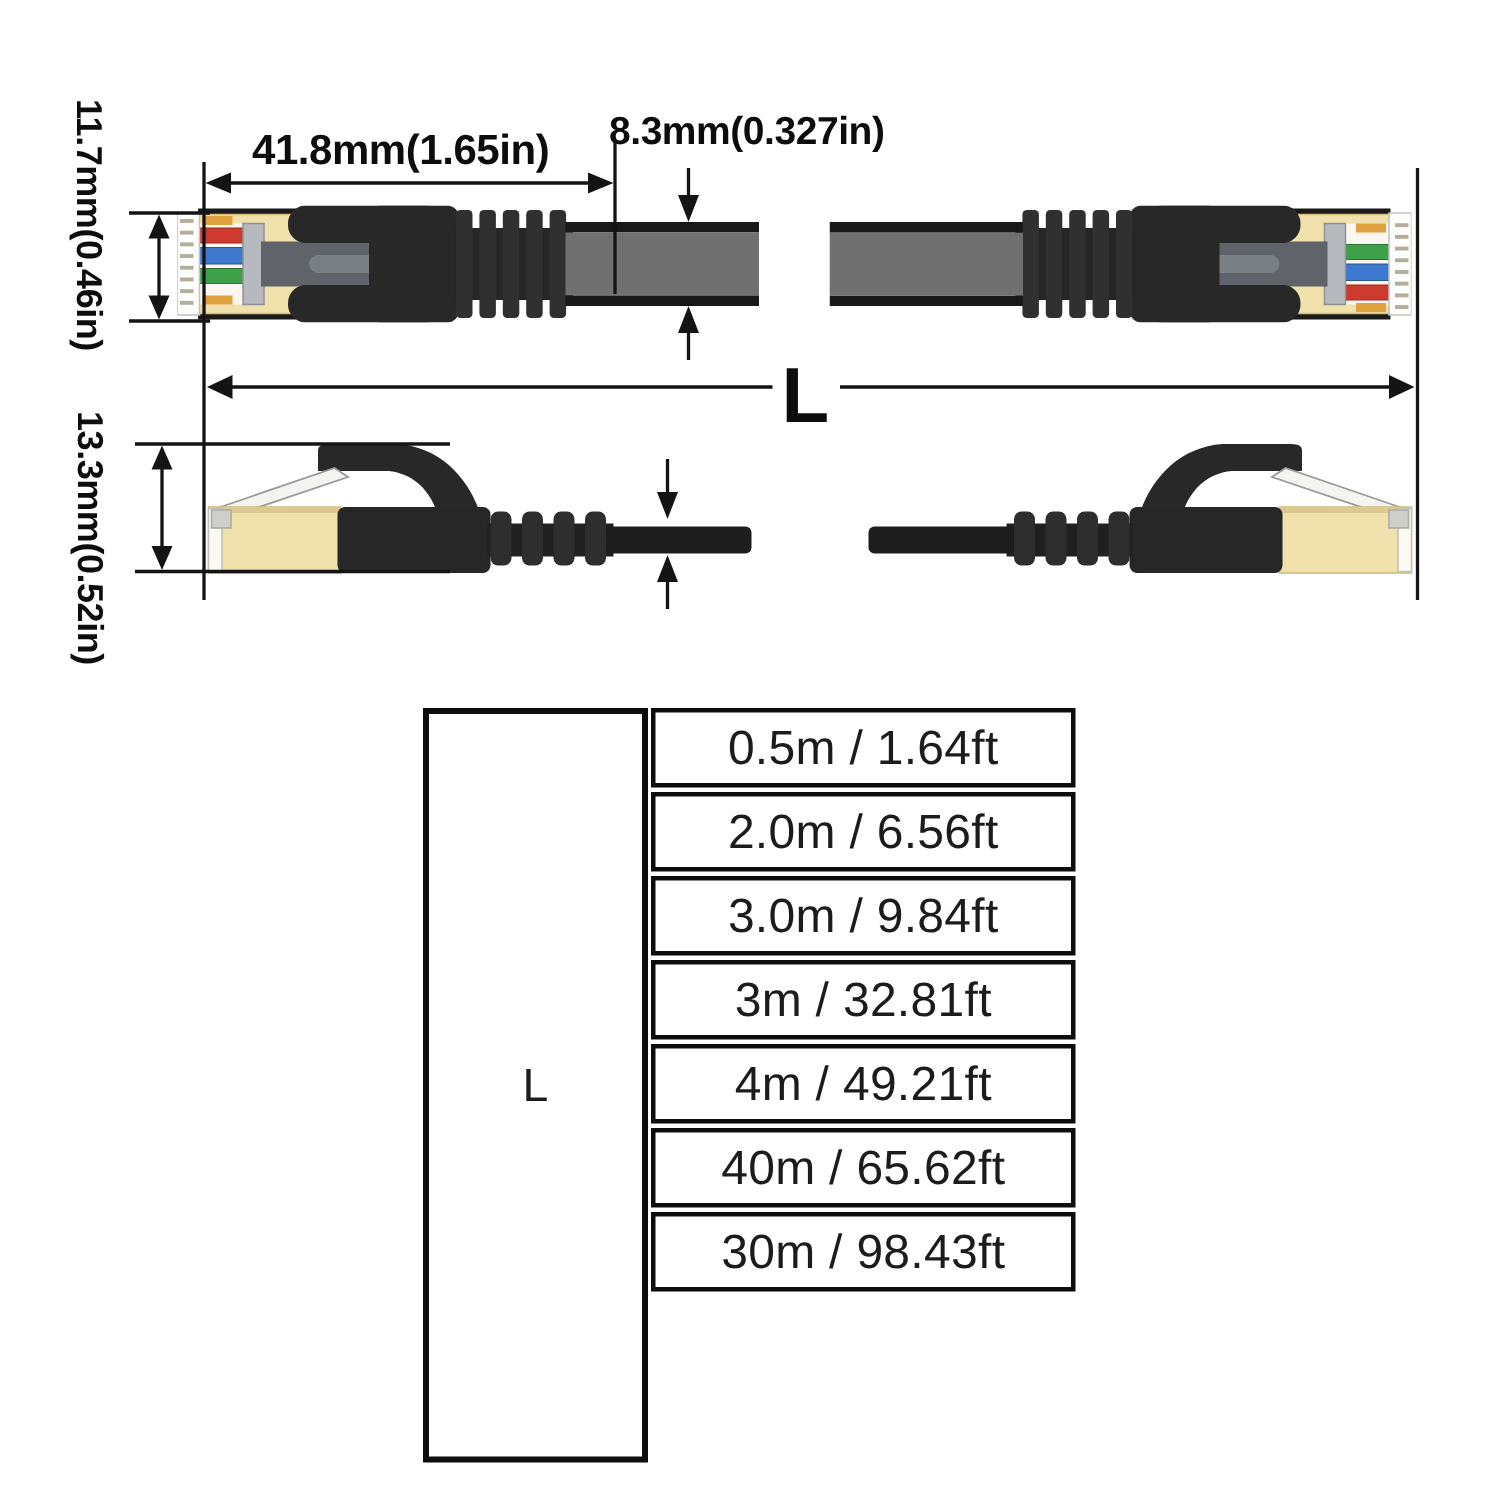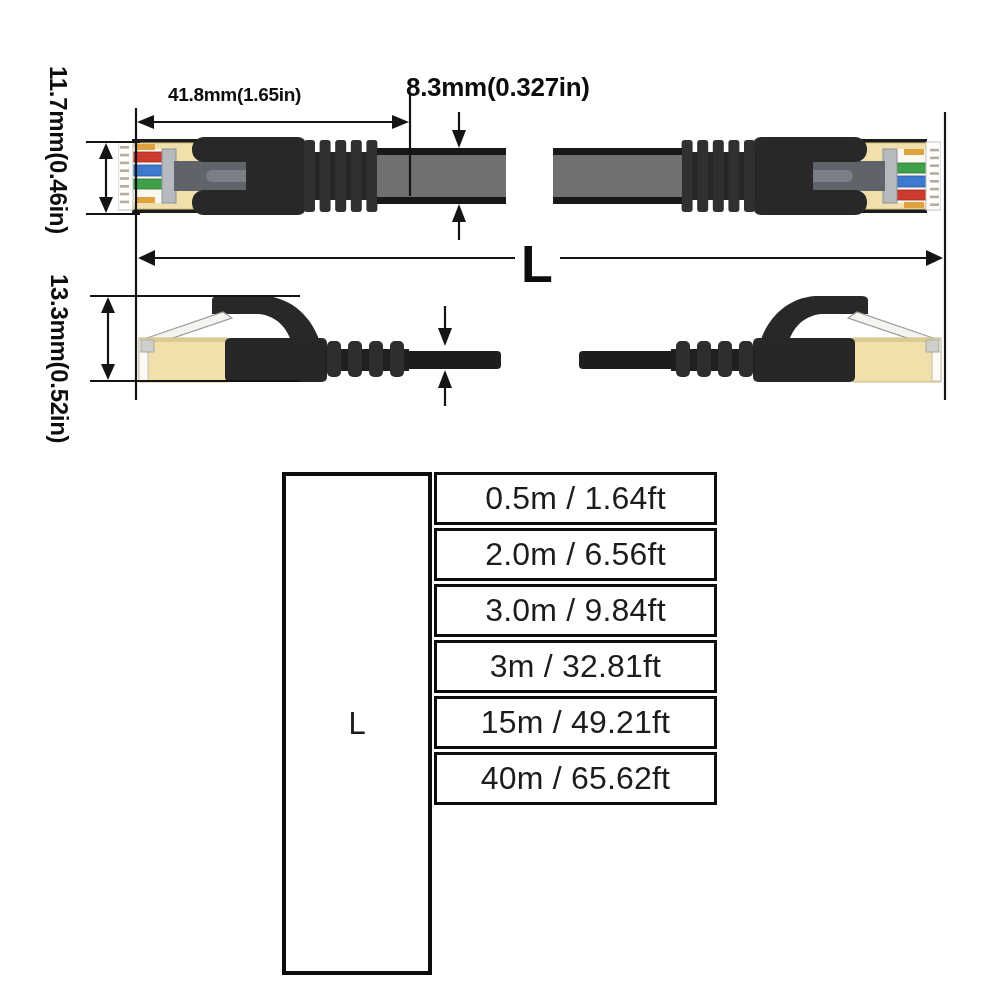--- a/index.html
+++ b/index.html
@@ -208,36 +208,37 @@
 
       <g>
         <line x1="445" y1="306" x2="445" y2="329"></line>
         <polygon points="445,346 438,328 452,328" stroke="none"></polygon>
         <line x1="445" y1="406" x2="445" y2="387"></line>
         <polygon points="445,370 438,388 452,388" stroke="none"></polygon>
       </g>
     </g>
   </svg>
 
-  <div class="dim-label" style="left:168px; top:84px; font-size:19px;">41.8mm(1.65in)</div>
+  <div class="dim-label" style="left:168px; top:84px; font-size:28px;">41.8mm(1.65in)</div>
 
   <div class="dim-label" style="left:406px; top:72px; font-size:26px;">8.3mm(0.327in)</div>
 
   <div class="dim-label vert" style="left:44px; top:66px; font-size:24px;">11.7mm(0.46in)</div>
 
   <div class="dim-label vert" style="left:45px; top:274px; font-size:24px;">13.3mm(0.52in)</div>
 
 
   <div class="length-symbol" style="left:521px; top:238px;">L</div>
 
   <div class="size-table">
     <div class="l-cell">L</div>
     <div class="rows">
       <div class="row-cell">0.5m / 1.64ft</div>
       <div class="row-cell">2.0m / 6.56ft</div>
       <div class="row-cell">3.0m / 9.84ft</div>
       <div class="row-cell">3m / 32.81ft</div>
-      <div class="row-cell">15m / 49.21ft</div>
+      <div class="row-cell">4m / 49.21ft</div>
       <div class="row-cell">40m / 65.62ft</div>
+      <div class="row-cell">30m / 98.43ft</div>
     </div>
   </div>
 
 </div>
 
 </body></html>

